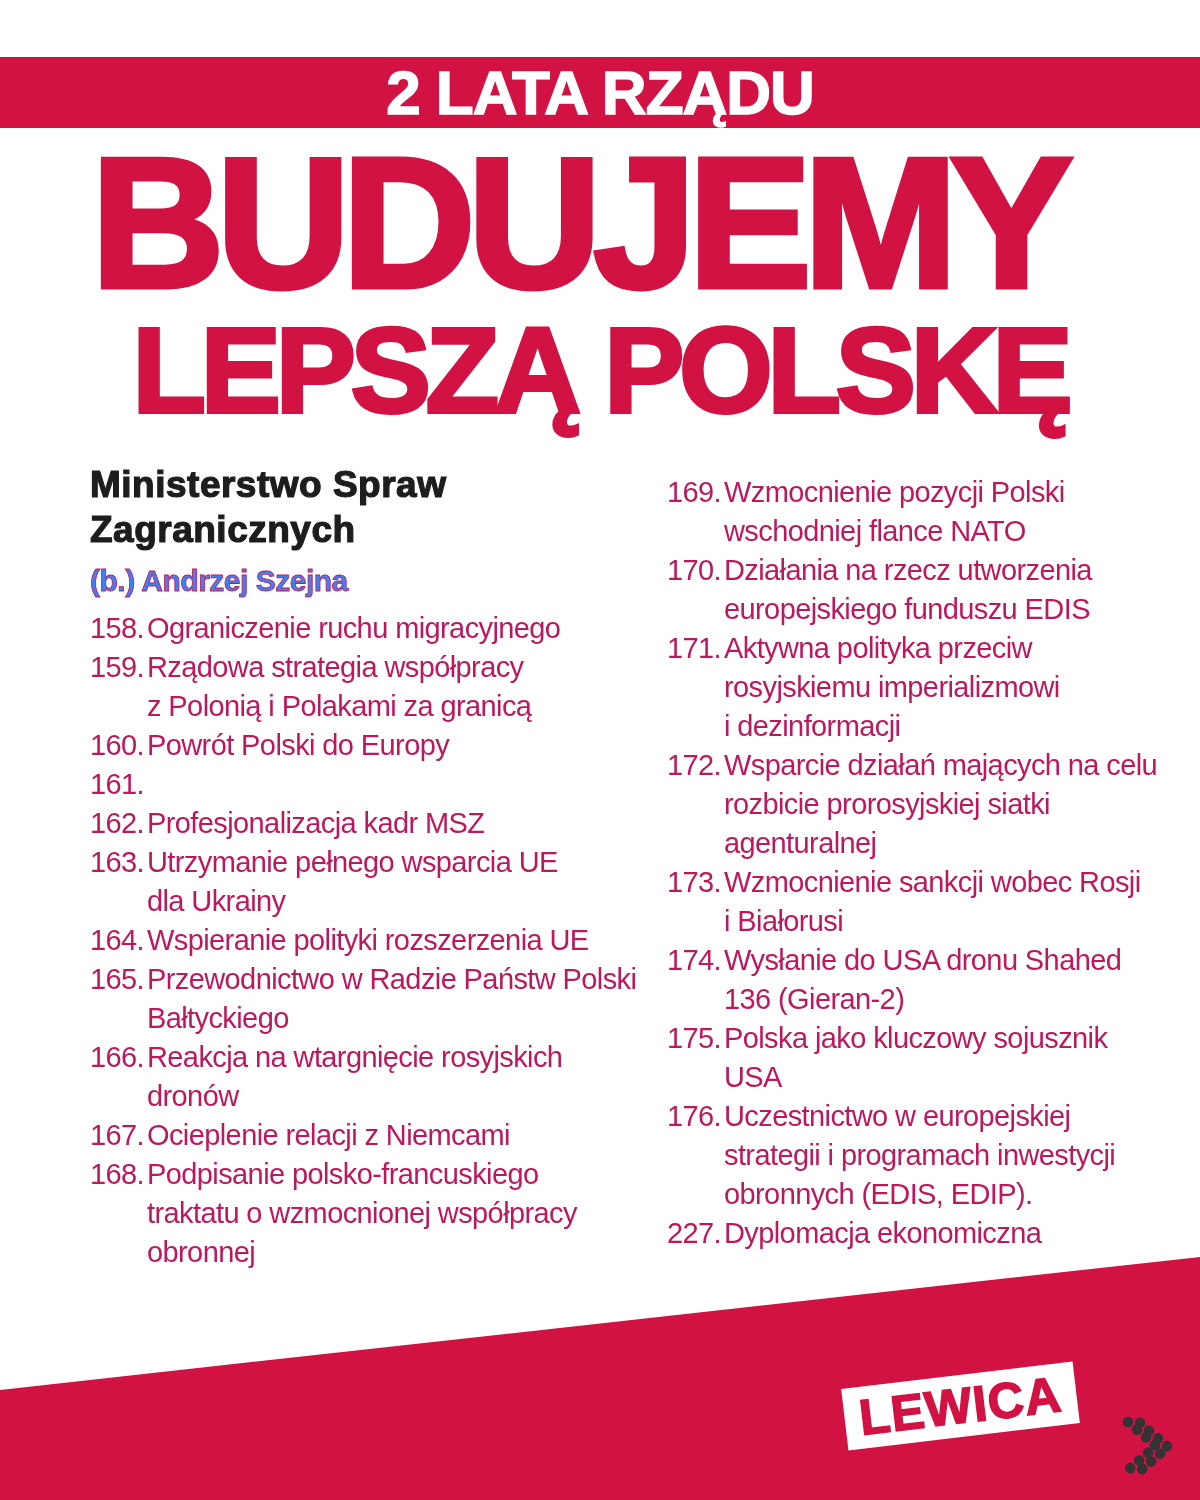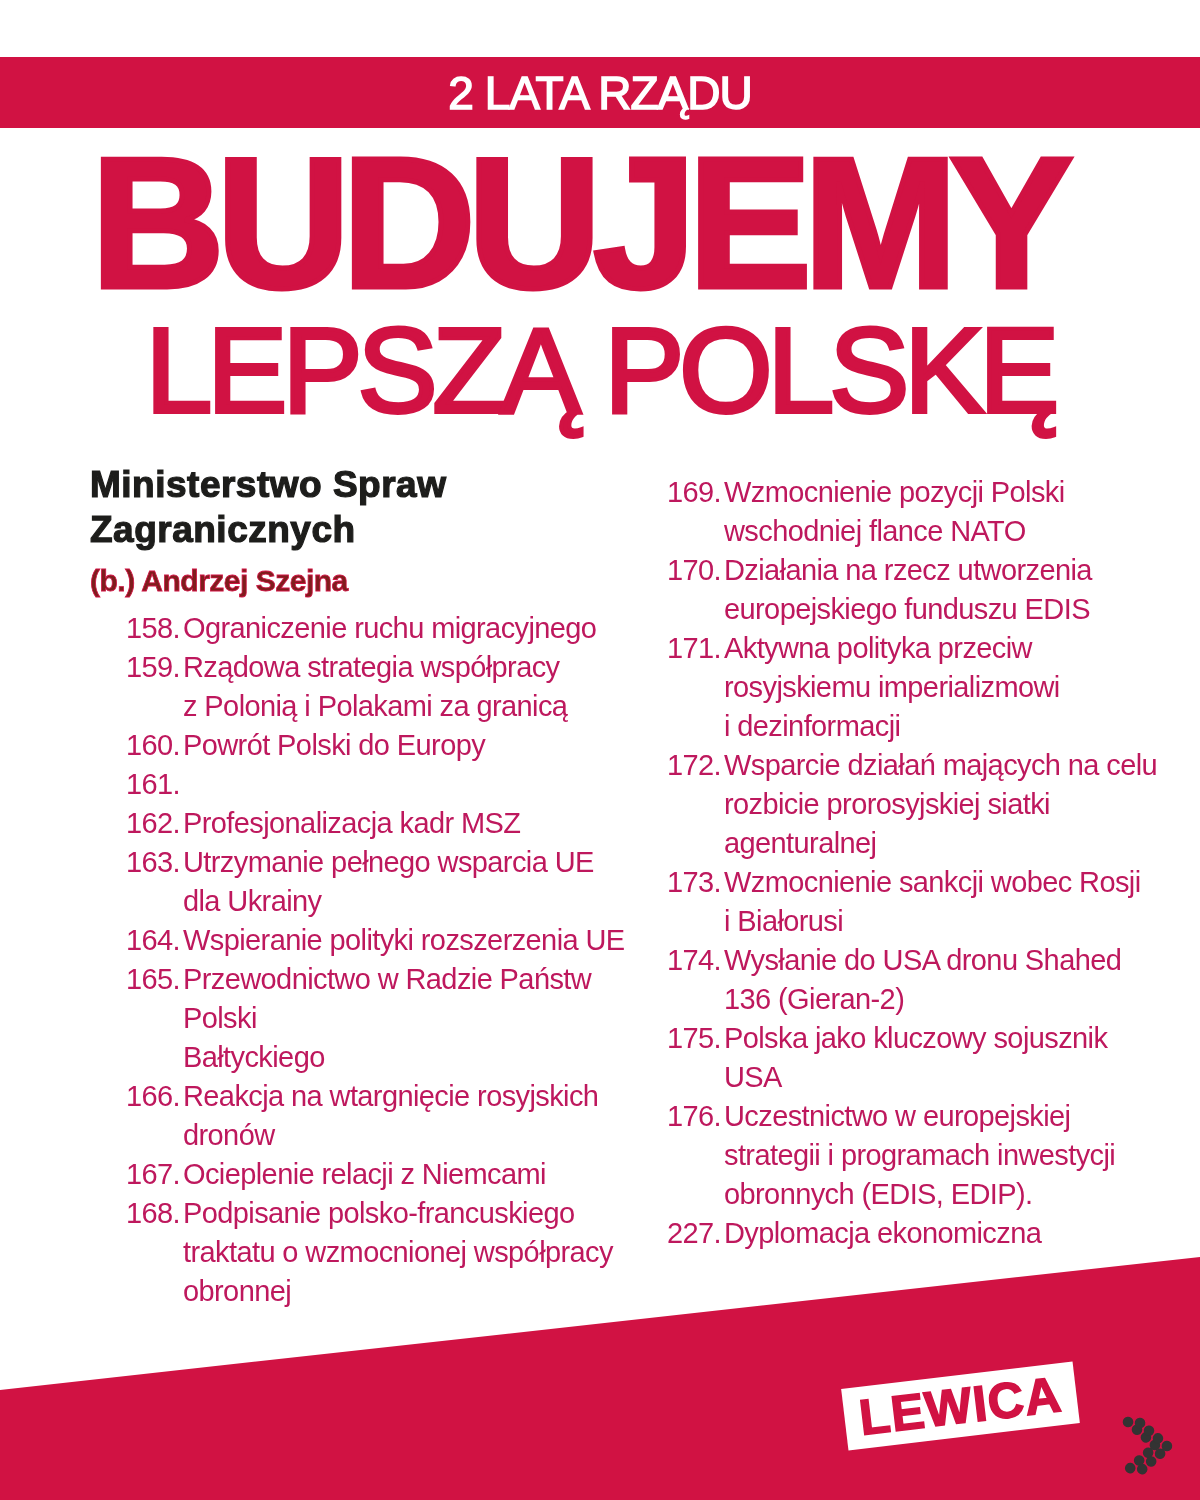--- a/index.html
+++ b/index.html
@@ -6,52 +6,52 @@
   .canvas{
     position:relative;width:1200px;height:1500px;overflow:hidden;background:#ffffff;
     font-family:"Liberation Sans","DejaVu Sans",sans-serif;
   }
   
   .top-band{
     position:absolute;left:0;top:57px;width:1200px;height:71px;background:#d11243;
     display:flex;align-items:center;justify-content:center;
   }
   .band-text{
-    color:#ffffff;font-size:46px;font-weight:400;letter-spacing:-1px;
+    color:#ffffff;font-size:62px;font-weight:700;letter-spacing:-1px;
     font-stretch:condensed;-webkit-text-stroke:1.5px #ffffff;line-height:1;
   }
   
   .title-1{
     position:absolute;left:0;top:143px;width:1156px;text-align:center;
     color:#d11243;font-size:185px;line-height:160px;font-weight:700;
     letter-spacing:-8px;font-stretch:condensed;-webkit-text-stroke:5px #d11243;
     white-space:nowrap;
   }
   .title-2{
     position:absolute;left:0;top:316px;width:1200px;text-align:center;
-    color:#d11243;font-size:120px;line-height:108px;font-weight:400;
+    color:#d11243;font-size:120px;line-height:108px;font-weight:700;
     letter-spacing:-5px;font-stretch:condensed;-webkit-text-stroke:4px #d11243;
     white-space:nowrap;
   }
   
   .col-left{position:absolute;left:90px;top:462px;width:565px;}
   .col-right{position:absolute;left:667px;top:473px;width:533px;}
   .ministry-name{
     font-size:37px;line-height:45px;font-weight:700;color:#1d1d1b;
     letter-spacing:.5px;-webkit-text-stroke:1.2px #1d1d1b;white-space:pre-line;
   }
   .minister{
-    margin-top:13px;font-size:30px;line-height:32px;font-weight:700;color:#7f1d1d;
+    margin-top:13px;font-size:30px;line-height:32px;font-weight:700;color:#3b82f6;
     letter-spacing:-.5px;font-stretch:condensed;-webkit-text-stroke:.8px #d11243;
   }
   .list{
     font-size:29px;line-height:39px;color:#be185d;letter-spacing:-.6px;
     font-stretch:semi-condensed;
   }
-  .list-left{margin-top:12px;margin-left:36px;}
+  .list-left{margin-top:12px;}
   .item{display:flex;align-items:flex-start;}
   .num{flex:0 0 57px;}
   .txt{flex:1;white-space:pre-line;}
   
   .bottom-band{
     position:absolute;left:0;top:1240px;width:1200px;height:260px;background:#d11243;
     clip-path:polygon(0 57.7%,100% 6.5%,100% 100%,0 100%);
   }
   .logo-box{
     position:absolute;left:844px;top:1375px;width:233px;height:62px;background:#ffffff;

